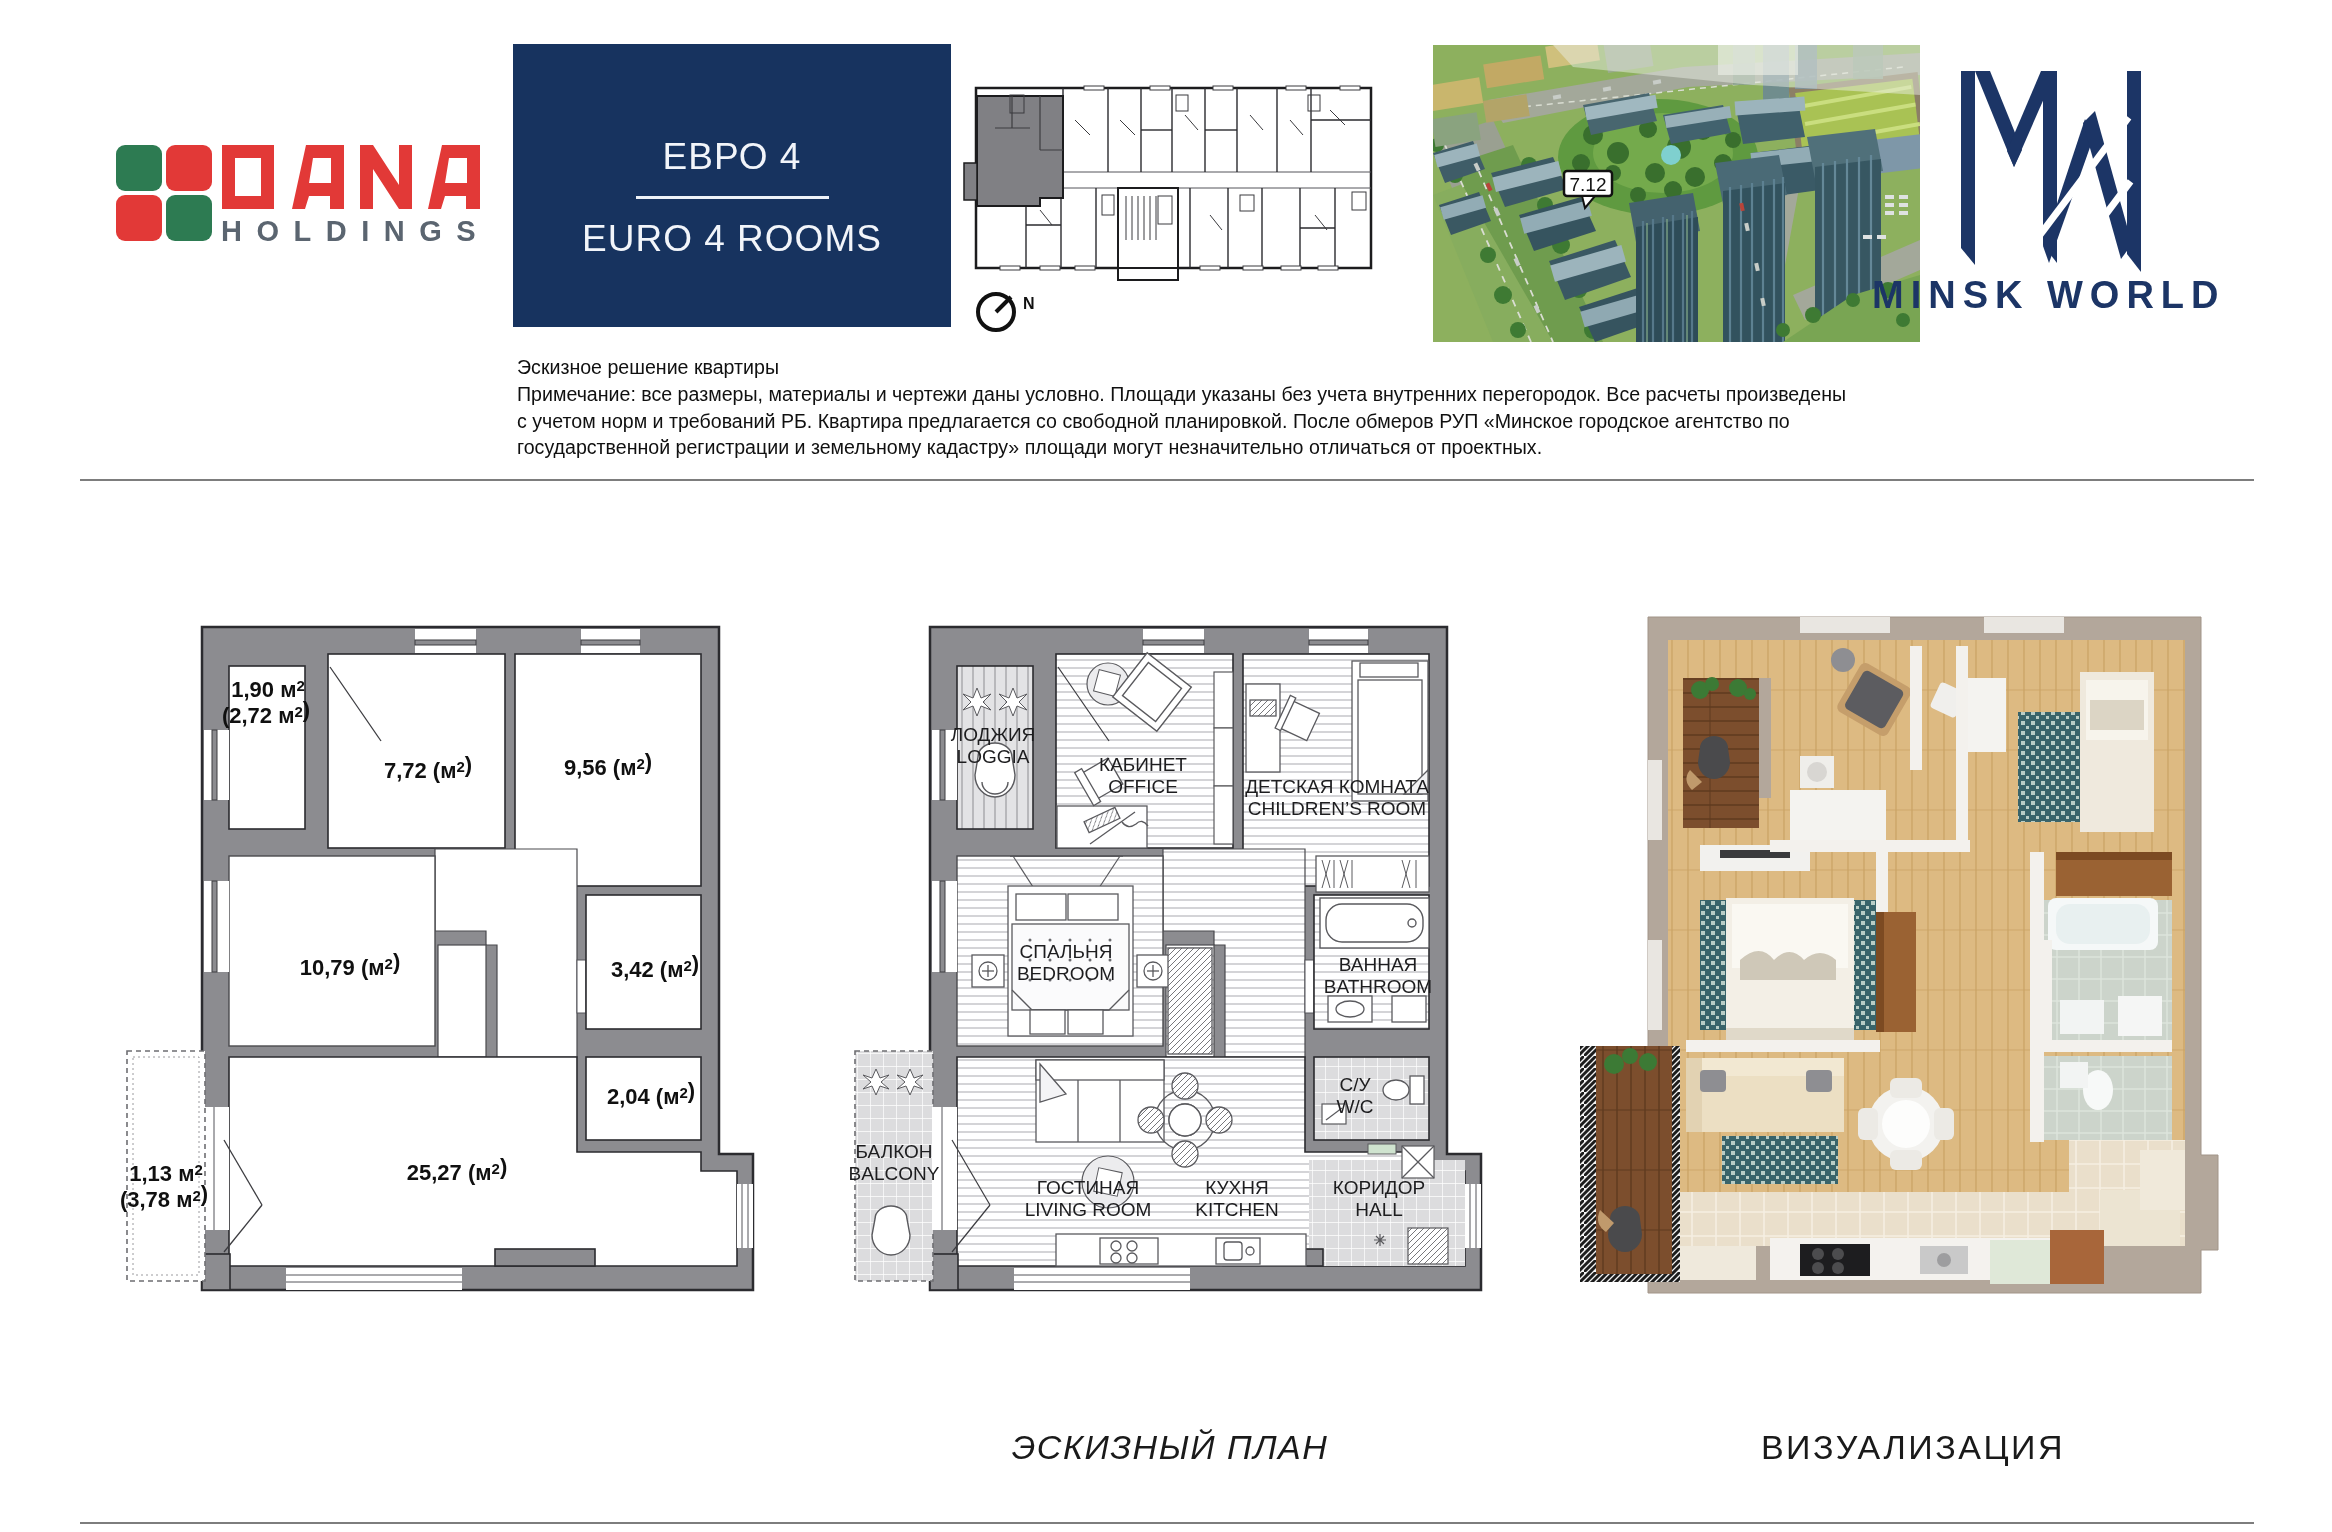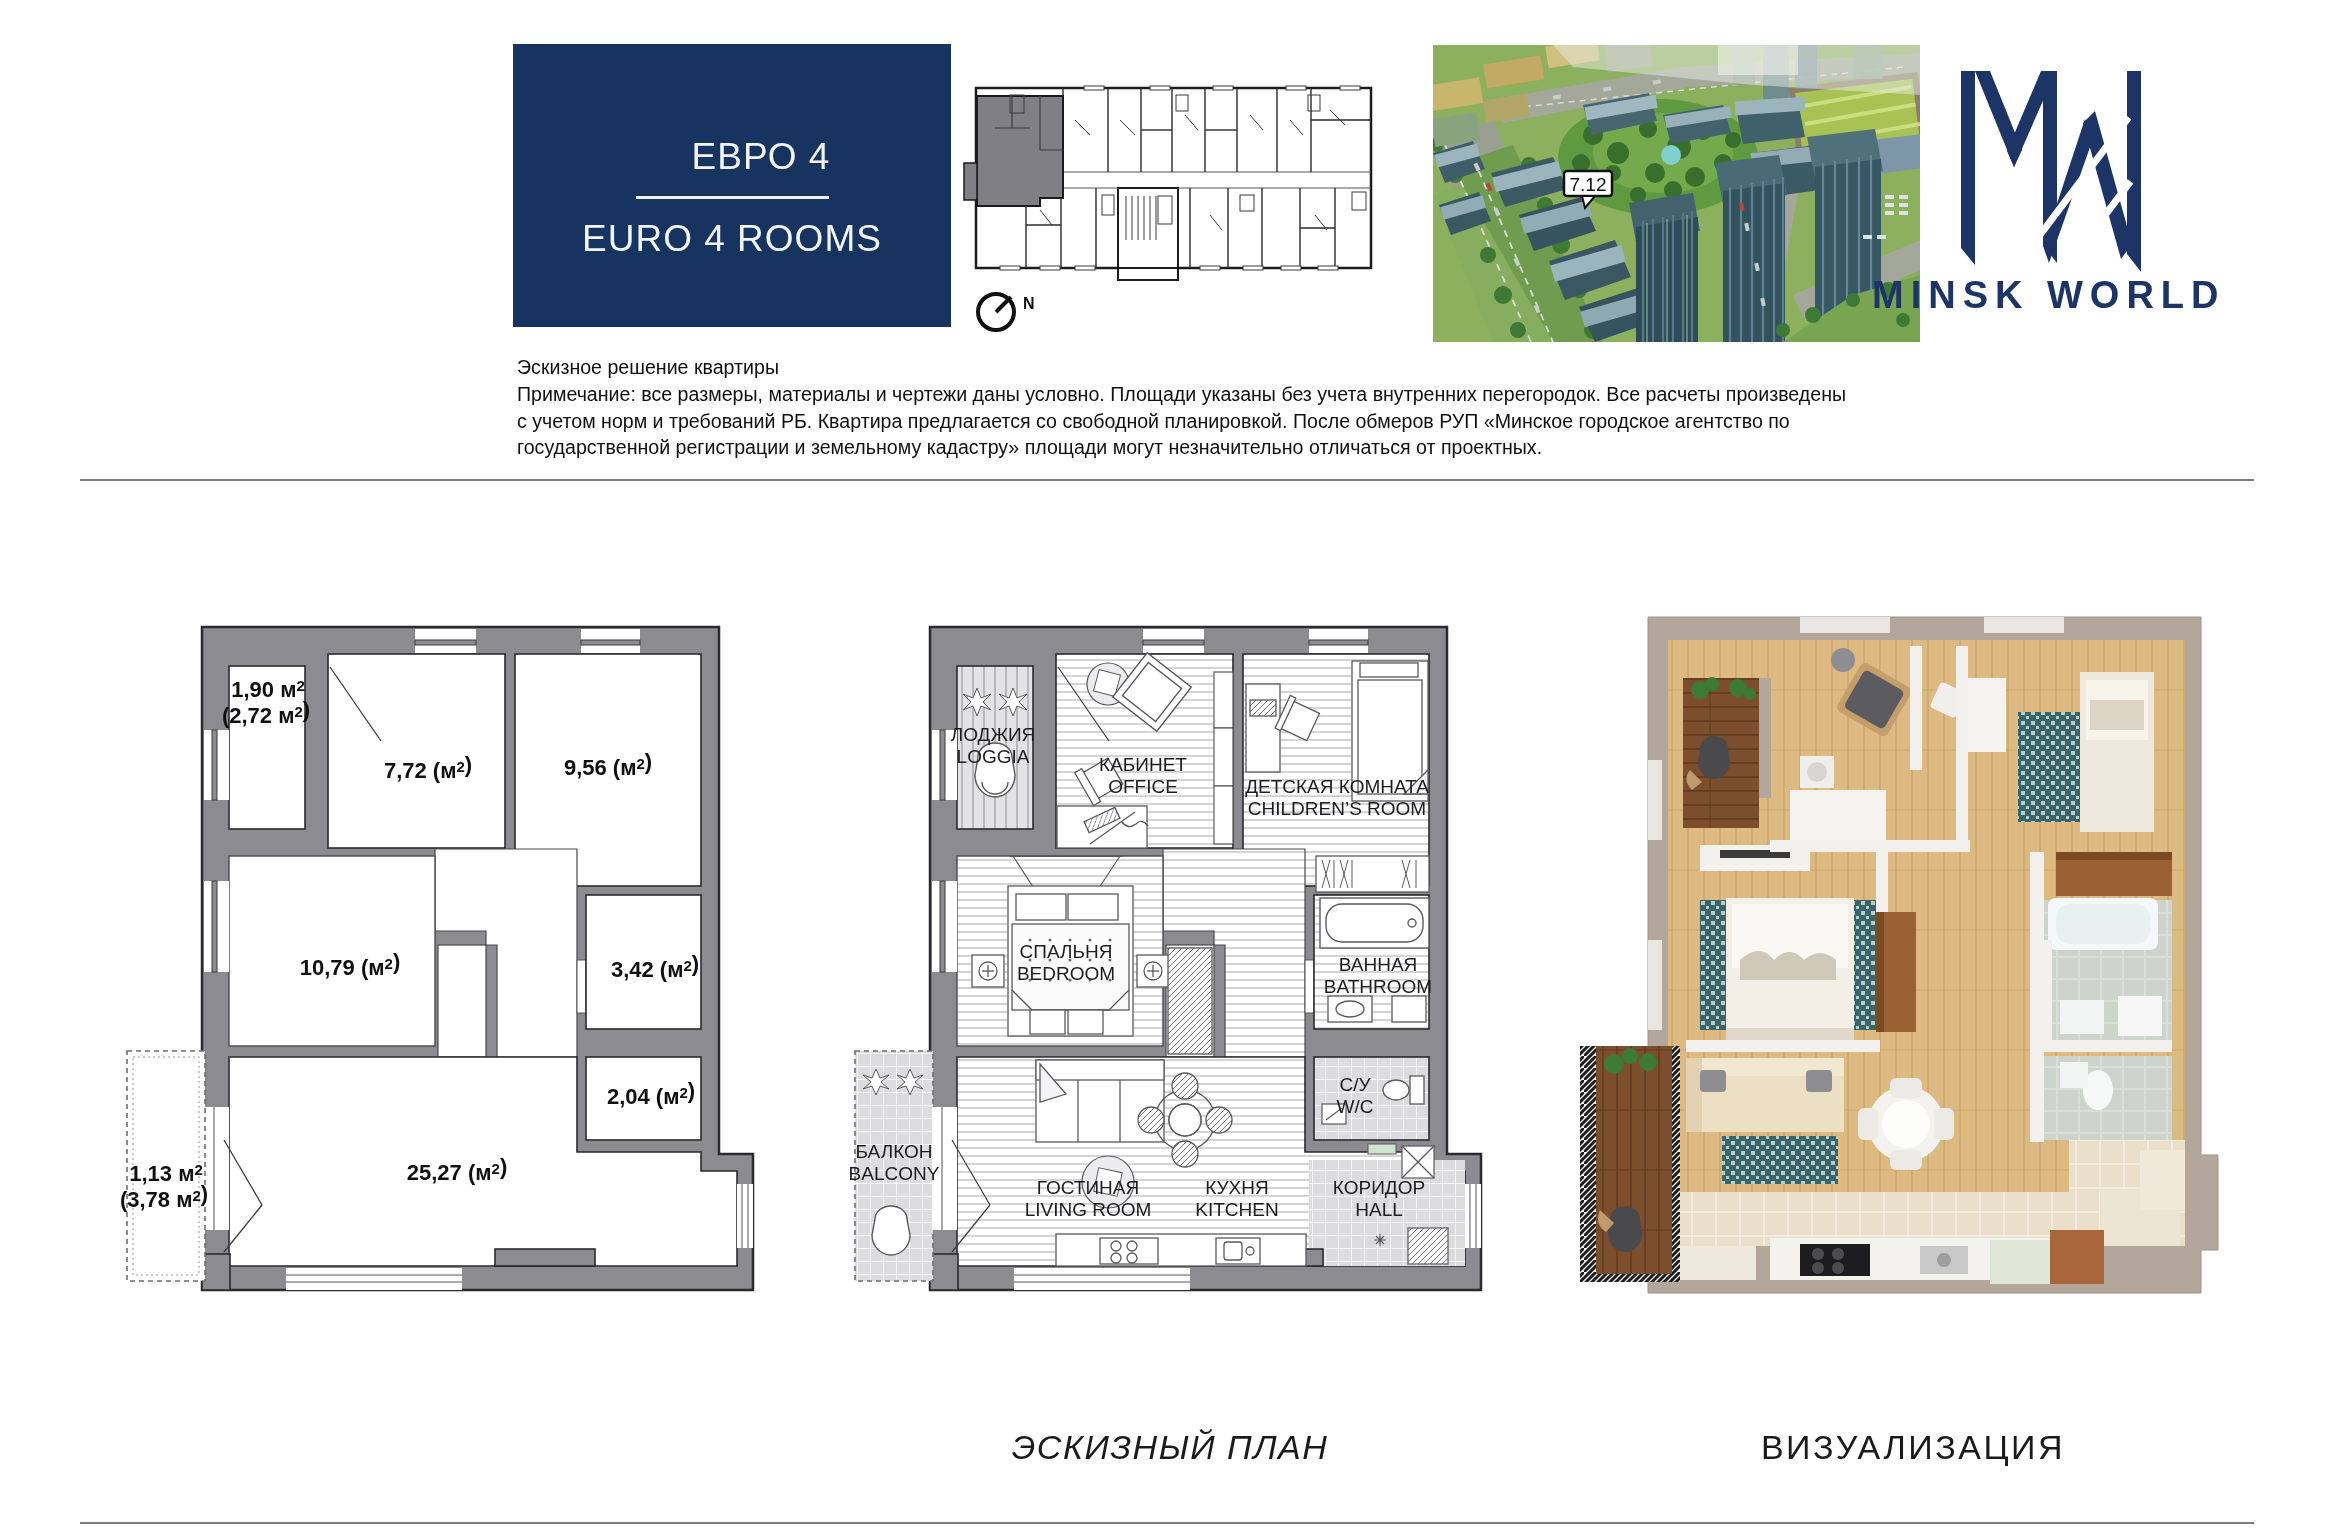--- a/index.html
+++ b/index.html
@@ -5,24 +5,44 @@
   html,body{margin:0;padding:0;background:#fff;}
   #page{position:relative;width:2332px;height:1532px;background:#fff;overflow:hidden;
         font-family:"Liberation Sans",sans-serif;}
   .abs{position:absolute;}
   svg{display:block;}
 </style>
 </head>
 <body>
 <div id="page">
 
+<div class="abs" style="left:113px;top:142px;width:380px;height:105px;">
+  <svg width="380" height="105" viewBox="0 0 380 105">
+
+    <g>
+      <rect x="3" y="3" width="46" height="46" rx="9" fill="#2d7b52"></rect>
+      <rect x="53" y="3" width="46" height="46" rx="9" fill="#e23937"></rect>
+      <rect x="3" y="53" width="46" height="46" rx="9" fill="#e23937"></rect>
+      <rect x="53" y="53" width="46" height="46" rx="9" fill="#2d7b52"></rect>
+    </g>
+
+    <g fill="#e23937" fill-rule="evenodd">
+      <path d="M109,3 h52 v64 h-52 Z M122,16 h26 v38 h-26 Z"></path>
+      <path d="M193,3 h38 v64 h-14 v-13 h-21 l-4,13 h-13 Z M200,16 h18 v25 h-22 Z"></path>
+      <path d="M247,3 h13 l26,40 v-40 h13 v64 h-13 l-26,-40 v40 h-13 Z"></path>
+      <path d="M329,3 h38 v64 h-14 v-13 h-21 l-4,13 h-13 Z M336,16 h18 v25 h-22 Z"></path>
+    </g>
+
+    <text x="108" y="99" font-size="29" font-weight="bold" letter-spacing="14.5" fill="#5b6570">HOLDINGS</text>
+  </svg>
+</div>
 
 <div class="abs" style="left:513px;top:44px;width:438px;height:283px;background:#17335f;color:#f2f5fa;">
 
-  <div class="abs" style="left:0;top:92px;width:438px;text-align:center;font-size:37px;letter-spacing:1px;padding-left:29px;">ЕВРО 4</div>
+  <div class="abs" style="left:0;top:92px;width:438px;text-align:center;font-size:37px;letter-spacing:1px;">ЕВРО 4</div>
 
   <div class="abs" style="left:123px;top:152px;width:193px;height:3px;background:#eef2f8;"></div>
 
   <div class="abs" style="left:0;top:174px;width:438px;text-align:center;font-size:37px;letter-spacing:1px;">EURO 4 ROOMS</div>
 </div>
 
 <div class="abs" style="left:963px;top:80px;">
 <svg width="412" height="210" viewBox="963 80 412 210">
 
   <rect x="976" y="88" width="395" height="180" fill="#ffffff" stroke="#1c1c1e" stroke-width="2.5"></rect>

